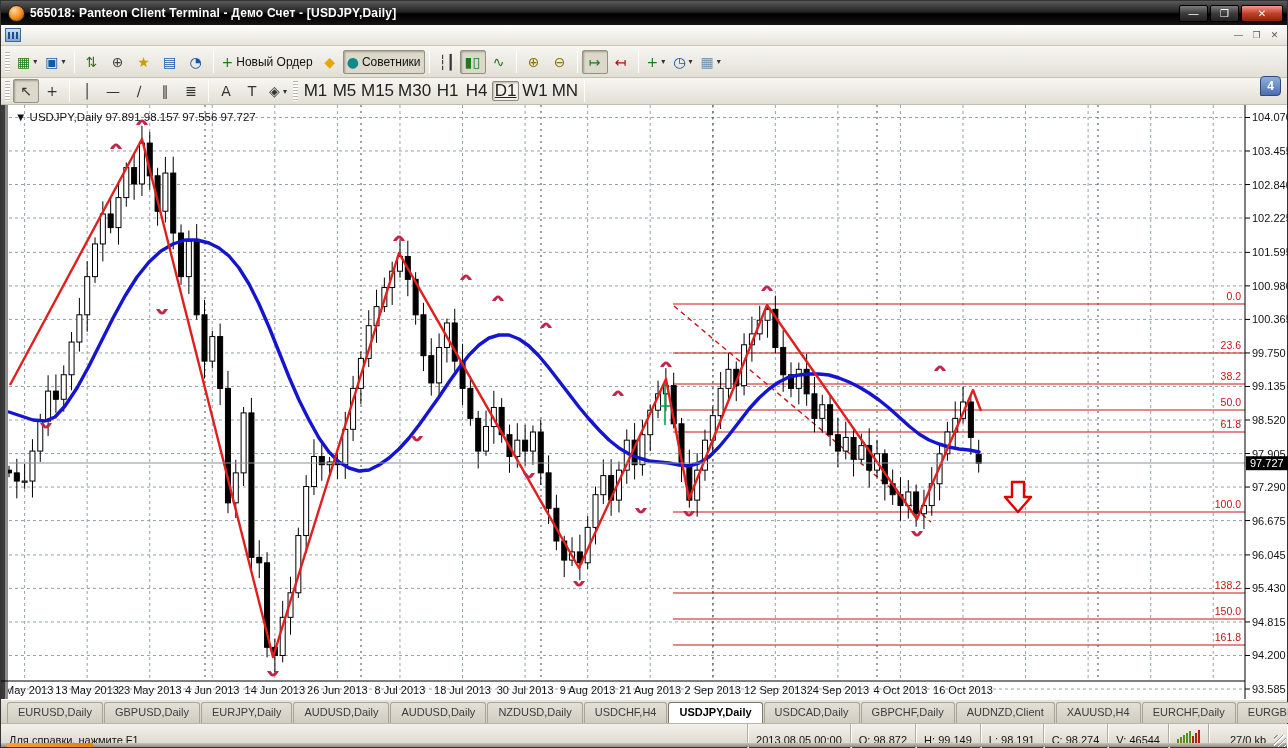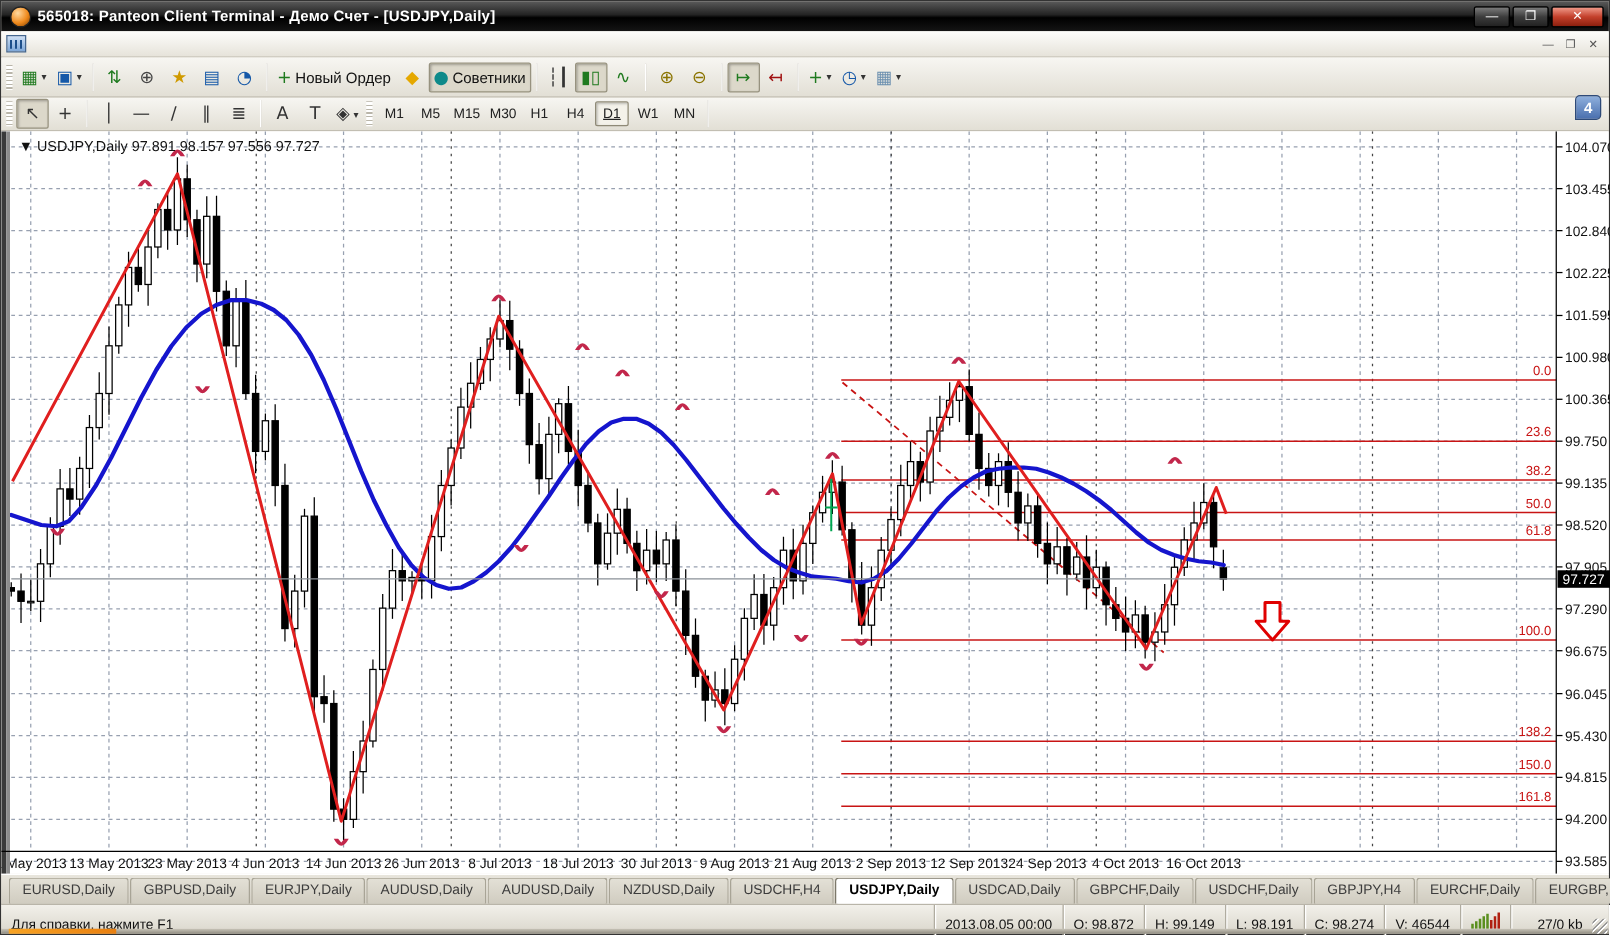--- a/index.html
+++ b/index.html
@@ -27,21 +27,21 @@
   .toolbar { background:linear-gradient(#f7f6f2,#e2dfd5); display:flex; align-items:center; padding:1px 2px; border-bottom:1px solid #c2beb2; flex:none; }
   .toolbar.row1 { height:32px; position:relative; }
   .toolbar.row2 { height:27px; }
   .grip { width:5px; height:20px; margin:0 3px 0 2px; background:repeating-linear-gradient(#b9b5a9 0 1px,#fff 1px 3px); flex:none; }
   .sep { width:1px; height:22px; background:#b5b1a5; border-right:1px solid #fff; margin:0 4px; flex:none; }
   .tb-btn { min-width:26px; height:24px; display:flex; align-items:center; justify-content:center; border:1px solid transparent; border-radius:2px; padding:0 3px; gap:3px; white-space:nowrap; cursor:default; }
   .tb-btn.pressed { background:#dcd8ca; border-color:#97927f; box-shadow:inset 1px 1px 2px rgba(0,0,0,.28); }
   .tb-glyph { font-size:14px; line-height:1; font-family:"DejaVu Sans",sans-serif; }
   .tb-label { font-size:12px; color:#111; }
   .dd-arrow { font-size:8px; color:#333; }
-  .tf-btn { min-width:27px; height:20px; display:flex; align-items:center; justify-content:center; font-size:11px; color:#222; border:1px solid transparent; border-radius:2px; margin:0 1px; }
+  .tf-btn { min-width:27px; height:20px; display:flex; align-items:center; justify-content:center; font-size:17px; color:#222; border:1px solid transparent; border-radius:2px; margin:0 1px; }
   .tf-btn.pressed { background:#f4f2ea; border-color:#8f8a77; box-shadow:inset 1px 1px 2px rgba(0,0,0,.25);text-decoration:underline; }
   .badge-4 { position:absolute; right:6px; top:30px; width:21px; height:20px; background:linear-gradient(#8fb0dd,#4a6fae); border:1px solid #2e4a78; border-radius:4px 4px 4px 0; color:#fff; font-weight:bold; font-size:12px; text-align:center; line-height:19px; z-index:5; }
 
   
   .chart-wrap { height:594px; background:#fff; position:relative; flex:none; }
   .chart-wrap svg { display:block; }
 
   
   .tabbar { height:24px; background:linear-gradient(#e8e5dc,#d2cec3); display:flex; align-items:flex-end; padding:2px 2px 0 6px; flex:none; border-top:1px solid #fff; }
   .tab { height:21px; padding:3px 10px 0; font-size:11px; color:#3c3c3c; border:1px solid #a8a496; border-bottom:none; border-radius:3px 3px 0 0; background:linear-gradient(#e3e0d6,#d0ccc0); margin-right:1px; white-space:nowrap; }
@@ -631,22 +631,22 @@
         <div class="tab">EURUSD,Daily</div>
         <div class="tab">GBPUSD,Daily</div>
         <div class="tab">EURJPY,Daily</div>
         <div class="tab">AUDUSD,Daily</div>
         <div class="tab">AUDUSD,Daily</div>
         <div class="tab">NZDUSD,Daily</div>
         <div class="tab">USDCHF,H4</div>
         <div class="tab active">USDJPY,Daily</div>
         <div class="tab">USDCAD,Daily</div>
         <div class="tab">GBPCHF,Daily</div>
-        <div class="tab">USDCHF,Daily</div>
-        <div class="tab">GBPJPY,H4</div>
+        <div class="tab">AUDNZD,Client</div>
+        <div class="tab">XAUUSD,H4</div>
         <div class="tab">EURCHF,Daily</div>
         <div class="tab">EURGBP,Daily</div>
       </div>
 
   </div>
 
   <div class="statusbar">
     <div class="cell help">Для справки, нажмите F1</div>
     <div id="status-cells" style="display:flex">
         <div class="cell">2013.08.05 00:00</div>

